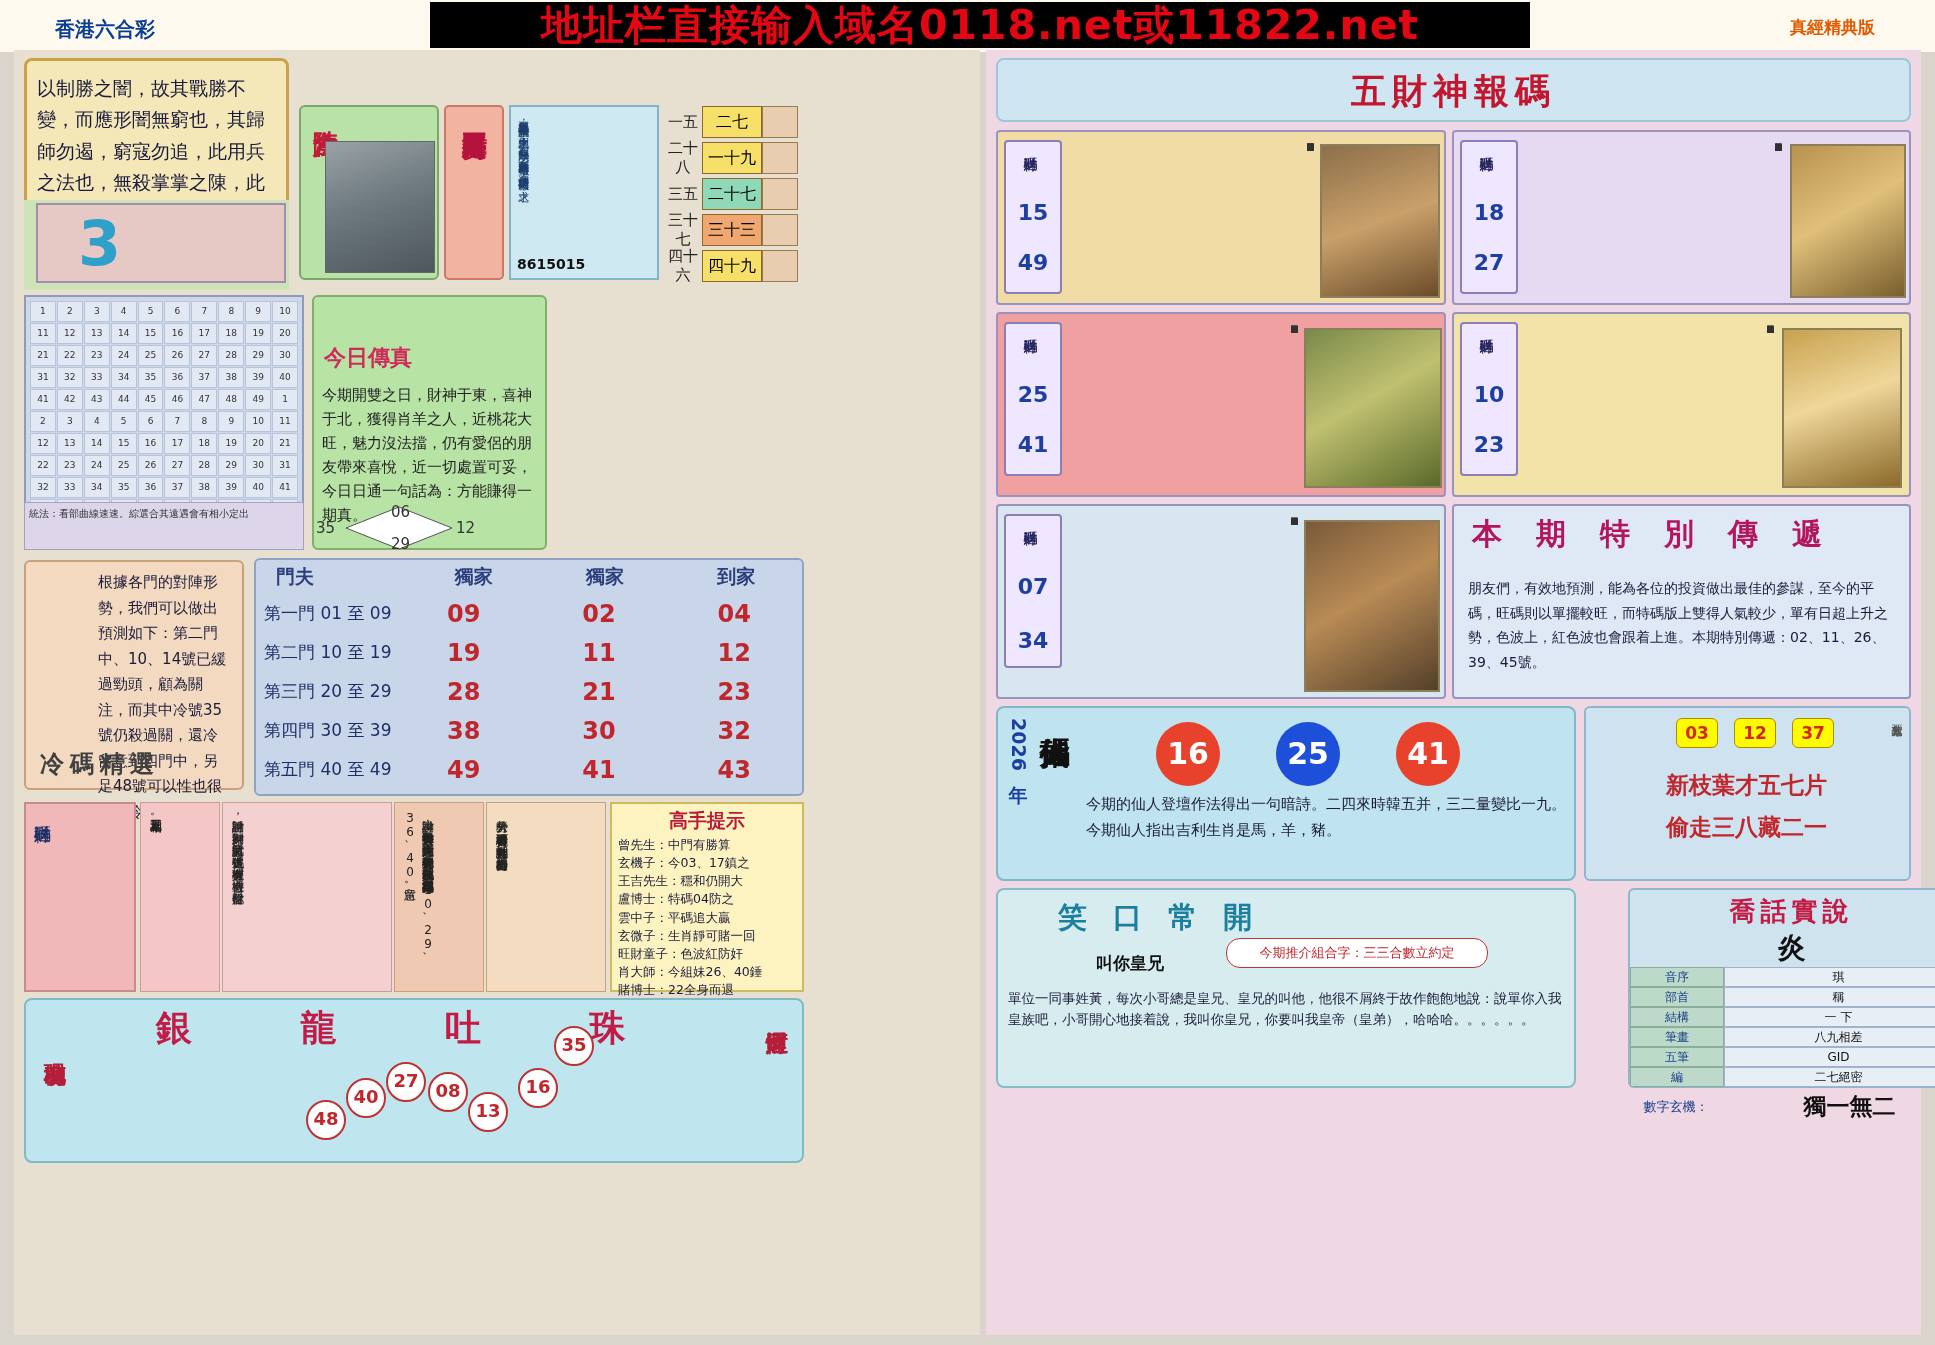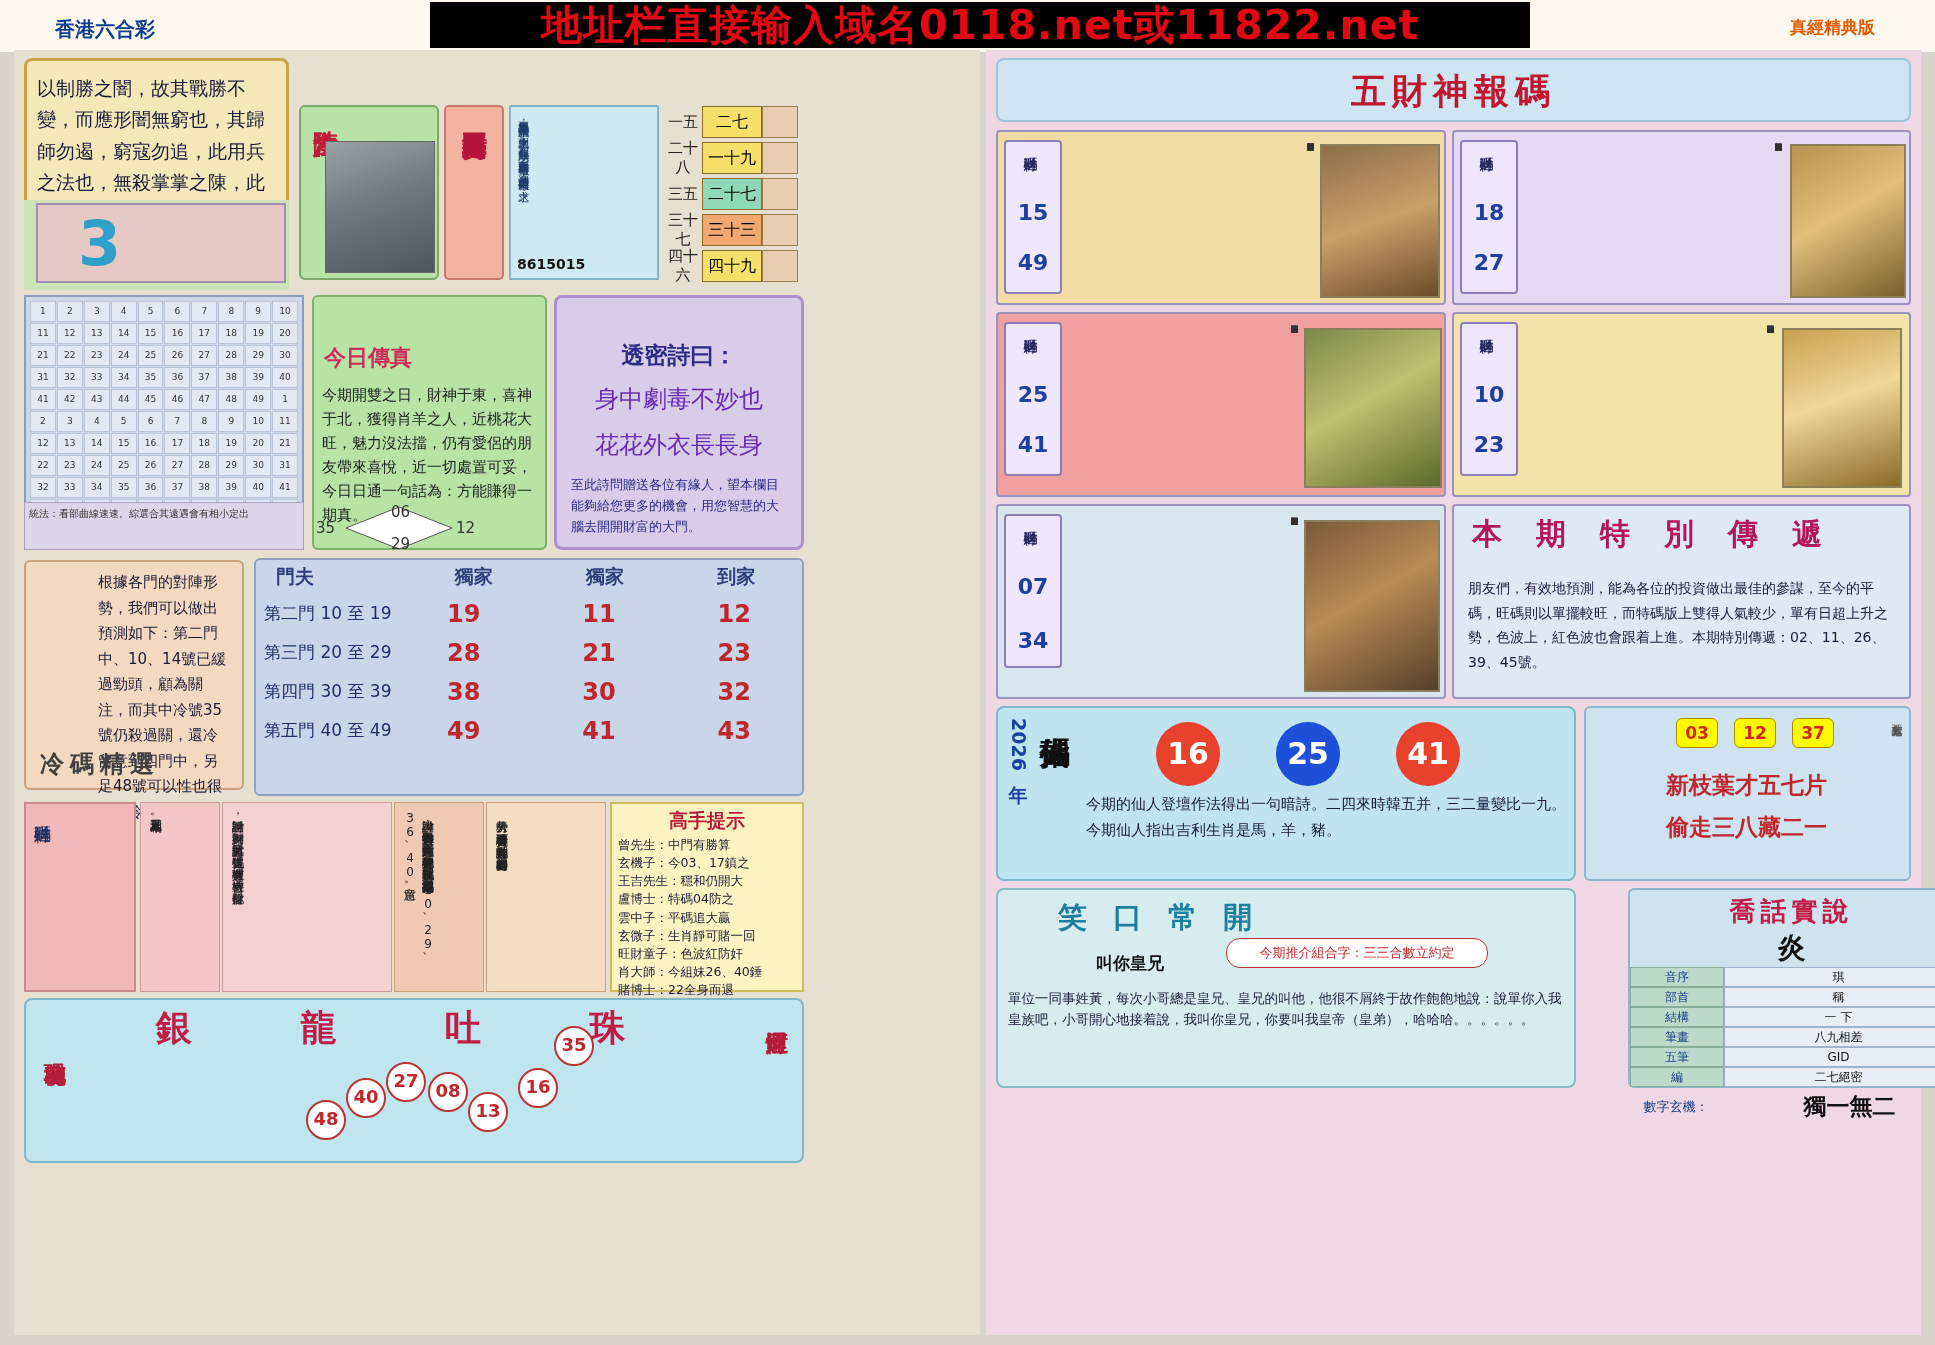--- a/index.html
+++ b/index.html
@@ -333,26 +333,20 @@
           <div>2</div>
         </div>
     </div>
     <div class="box" id="jinri">
       <div class="cap">今日傳真</div>
       <div class="body">今期開雙之日，財神于東，喜神于北，獲得肖羊之人，近桃花大旺，魅力沒法擋，仍有愛侶的朋友帶來喜悅，近一切處置可妥，今日日通一句話為：方能賺得一期真。</div>
     </div>
 
     <div class="box" id="gridnote">統法：看部曲線速速。綜選合其遠遇會有相小定出</div>
 
-    <div class="box" id="toumi">
-      <div class="cap">透密詩曰：</div>
-      <div class="poem">身中劇毒不妙也</div>
-      <div class="poem">花花外衣長長身</div>
-      <div class="small">至此詩問贈送各位有緣人，望本欄目能夠給您更多的機會，用您智慧的大腦去開開財富的大門。</div>
-    </div>
 
     <div class="box" id="dice">
       <div class="diamond">
         <svg width="110" height="46">
           <polygon points="55,2 108,23 55,44 2,23" fill="#ffffff" stroke="#555"></polygon>
         </svg>
         <div class="v" style="left:47px;top:-2px">06</div>
         <div class="v" style="left:-28px;top:14px">35</div>
         <div class="v" style="left:112px;top:14px">12</div>
         <div class="v" style="left:47px;top:30px">29</div>
@@ -363,20 +357,26 @@
       <div class="t">根據各門的對陣形勢，我們可以做出預測如下：第二門中、10、14號已緩過勁頭，顧為關注，而其中冷號35號仍殺過關，還冷留意到四門中，另足48號可以性也很小，冷了又冷。</div>
       <div class="tags">冷 碼 精 選</div>
     </div>
 
     <div class="box" id="doors">
       <div class="dhead">
         <div style="flex:0 0 132px;text-align:left;padding-left:20px">門夫</div>
         <div>獨家</div>
         <div>獨家</div>
         <div>到家</div>
+      </div>
+      <div class="drow">
+        <div class="lab">第一門 01 至 09</div>
+        <div class="v">09</div>
+        <div class="v">02</div>
+        <div class="v">04</div>
       </div>
       <div class="drow">
         <div class="lab">第二門 10 至 19</div>
         <div class="v">19</div>
         <div class="v">11</div>
         <div class="v">12</div>
       </div>
       <div class="drow">
         <div class="lab">第三門 20 至 29</div>
         <div class="v">28</div>

